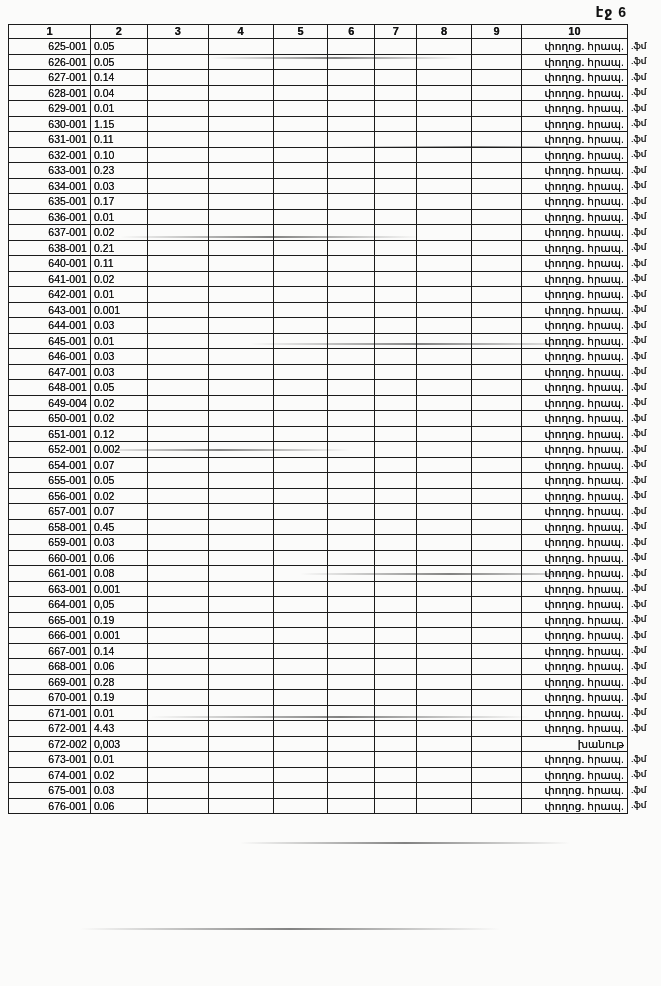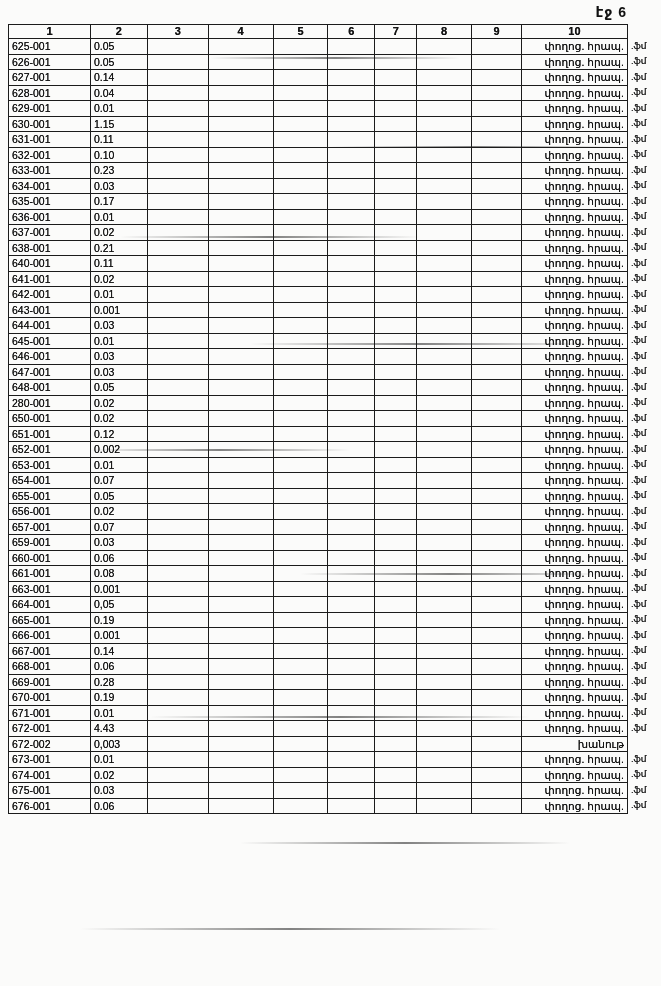--- a/index.html
+++ b/index.html
@@ -35,21 +35,21 @@
     overflow:hidden;
     white-space:nowrap;
     text-shadow:0 0 0.5px #222;
   }
   table.doc thead th{
     font-size:11px;
     font-weight:bold;
     text-align:center;
     height:13px;
   }
-  td.c-id{text-align:left;}
+  td.c-id{text-align:right;}
   td.c-val{text-align:left;}
   td.c-empty{}
   td.c-usage{text-align:right;font-size:10.5px;}
   th.margin-cell,td.margin-cell{
     border:none !important;
     background:transparent;
     text-shadow:none;
   }
   td.margin-cell{
     font-size:9px;
@@ -403,21 +403,21 @@
         <td class="c-empty"></td>
         <td class="c-empty"></td>
         <td class="c-empty"></td>
         <td class="c-empty"></td>
         <td class="c-empty"></td>
         <td class="c-empty"></td>
         <td class="c-usage">փողոց. հրապ.</td>
         <td class="margin-cell">.ֆմ</td>
       </tr>
       <tr>
-        <td class="c-id">280-001</td>
+        <td class="c-id">649-004</td>
         <td class="c-val">0.02</td>
         <td class="c-empty"></td>
         <td class="c-empty"></td>
         <td class="c-empty"></td>
         <td class="c-empty"></td>
         <td class="c-empty"></td>
         <td class="c-empty"></td>
         <td class="c-empty"></td>
         <td class="c-usage">փողոց. հրապ.</td>
         <td class="margin-cell">.ֆմ</td>
@@ -455,33 +455,20 @@
         <td class="c-empty"></td>
         <td class="c-empty"></td>
         <td class="c-empty"></td>
         <td class="c-empty"></td>
         <td class="c-empty"></td>
         <td class="c-empty"></td>
         <td class="c-usage">փողոց. հրապ.</td>
         <td class="margin-cell">.ֆմ</td>
       </tr>
       <tr>
-        <td class="c-id">653-001</td>
-        <td class="c-val">0.01</td>
-        <td class="c-empty"></td>
-        <td class="c-empty"></td>
-        <td class="c-empty"></td>
-        <td class="c-empty"></td>
-        <td class="c-empty"></td>
-        <td class="c-empty"></td>
-        <td class="c-empty"></td>
-        <td class="c-usage">փողոց. հրապ.</td>
-        <td class="margin-cell">.ֆմ</td>
-      </tr>
-      <tr>
         <td class="c-id">654-001</td>
         <td class="c-val">0.07</td>
         <td class="c-empty"></td>
         <td class="c-empty"></td>
         <td class="c-empty"></td>
         <td class="c-empty"></td>
         <td class="c-empty"></td>
         <td class="c-empty"></td>
         <td class="c-empty"></td>
         <td class="c-usage">փողոց. հրապ.</td>
@@ -509,20 +496,33 @@
         <td class="c-empty"></td>
         <td class="c-empty"></td>
         <td class="c-empty"></td>
         <td class="c-empty"></td>
         <td class="c-usage">փողոց. հրապ.</td>
         <td class="margin-cell">.ֆմ</td>
       </tr>
       <tr>
         <td class="c-id">657-001</td>
         <td class="c-val">0.07</td>
+        <td class="c-empty"></td>
+        <td class="c-empty"></td>
+        <td class="c-empty"></td>
+        <td class="c-empty"></td>
+        <td class="c-empty"></td>
+        <td class="c-empty"></td>
+        <td class="c-empty"></td>
+        <td class="c-usage">փողոց. հրապ.</td>
+        <td class="margin-cell">.ֆմ</td>
+      </tr>
+      <tr>
+        <td class="c-id">658-001</td>
+        <td class="c-val">0.45</td>
         <td class="c-empty"></td>
         <td class="c-empty"></td>
         <td class="c-empty"></td>
         <td class="c-empty"></td>
         <td class="c-empty"></td>
         <td class="c-empty"></td>
         <td class="c-empty"></td>
         <td class="c-usage">փողոց. հրապ.</td>
         <td class="margin-cell">.ֆմ</td>
       </tr>

